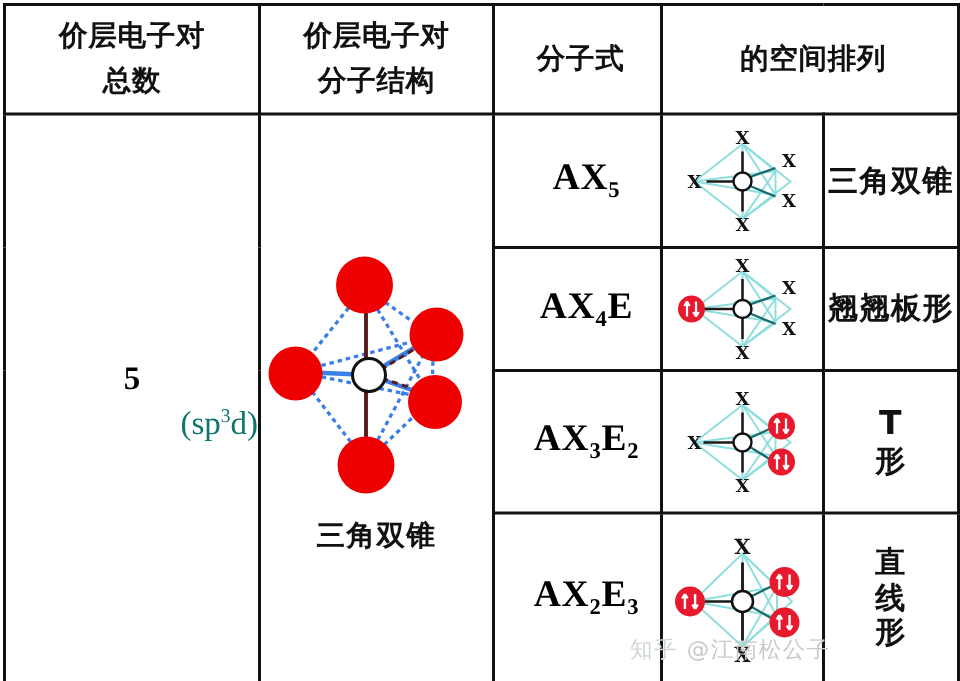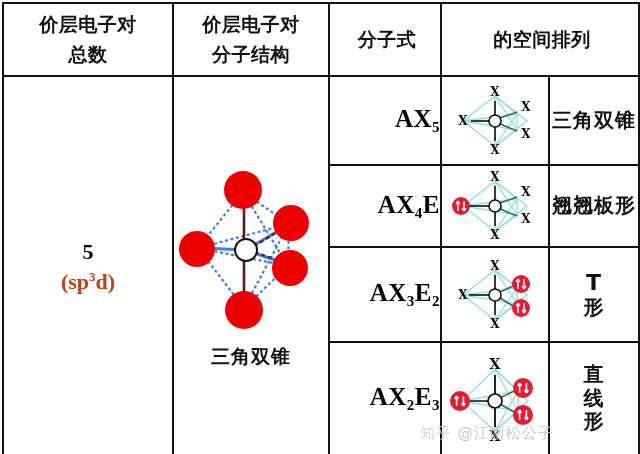--- a/index.html
+++ b/index.html
@@ -42,24 +42,25 @@
   
   .count-num{
     font-family:"Liberation Serif",serif;
     font-weight:700;
     font-size:22px;
     line-height:1.55;
     color:#000;
   }
   .count-hyb{
     font-family:"Liberation Serif",serif;
-    font-weight:700;
+    font-weight:400;
     font-size:22px;
     line-height:1.2;
-    color:#c2410c;
+    color:#0f766e;
+    text-align:right;
   }
   .count-hyb sup{font-size:13px;vertical-align:super;}
 
   
   .model-cell{position:relative;}
   .model-wrap{
     display:flex;flex-direction:column;align-items:center;justify-content:center;
     height:100%;
   }
   .model-caption{
@@ -71,21 +72,21 @@
     letter-spacing:1px;
   }
 
   
   .formula{
     font-family:"Liberation Serif",serif;
     font-weight:700;
     font-size:25px;
     color:#000;
     letter-spacing:.5px;
-    text-align:right;
+    text-align:center;
     padding-left:12px;
   }
   .formula sub{font-size:15px;vertical-align:-5px;}
 
   
   .struct-cell{padding:2px 0;}
   .struct-wrap{display:flex;align-items:center;justify-content:center;}
 
   
   .shape{

